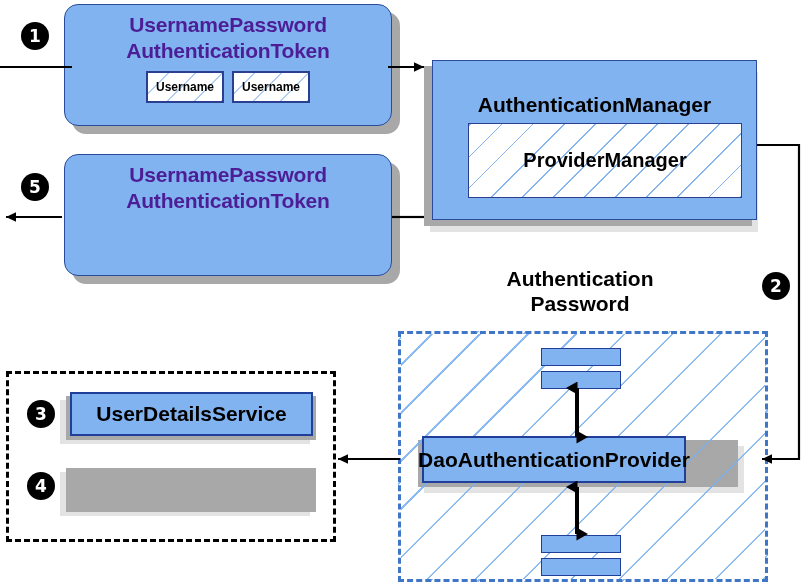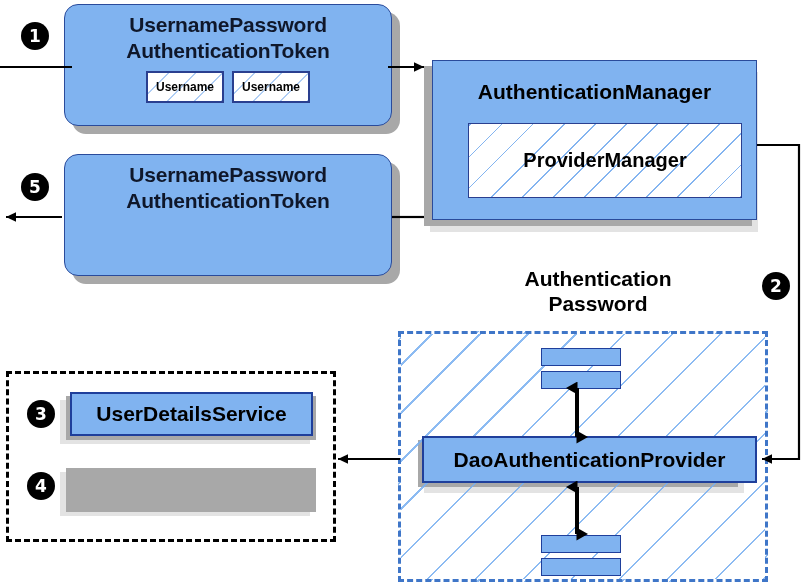--- a/index.html
+++ b/index.html
@@ -54,21 +54,21 @@
     background: #80b3f0;
     border: 1.5px solid #2a4b9b;
     border-radius: 14px;
     z-index: 10;
     box-sizing: border-box;
   }
   .token-title {
     text-align: center;
     font-weight: bold;
     font-size: 21px;
-    color: #0f172a;
+    color: #4c1d95;
     line-height: 26px;
     padding-top: 7px;
     letter-spacing: -0.2px;
   }
   .token-fields {
     display: flex;
     justify-content: center;
     gap: 8px;
     margin-top: 7px;
   }
@@ -97,21 +97,21 @@
     background: #80b3f0;
     border: 1.5px solid #2a4b9b;
     box-sizing: border-box;
     z-index: 10;
   }
   .mgr-title {
     text-align: center;
     font-weight: bold;
     font-size: 21px;
     color: #000;
-    padding-top: 19px;
+    padding-top: 32px;
   }
   .mgr-inner {
     position: absolute;
     left: 35px;
     top: 62px;
     width: 274px;
     height: 75px;
     background: #ffffff;
     border: 1.5px solid #2a3f8f;
     box-sizing: border-box;
@@ -254,34 +254,34 @@
   </div>
   <div class="badge" style="left:22px; top:174px;">5</div>
 
   <div class="shadow-light" style="left:430px; top:72px; width:328px; height:160px;"></div>
   <div class="shadow-grey" style="left:424px; top:66px; width:328px; height:160px;"></div>
   <div class="mgr-box" style="left:432px; top:60px; width:325px; height:160px;">
     <div class="mgr-title">AuthenticationManager</div>
     <div class="mgr-inner">ProviderManager</div>
   </div>
 
-  <div class="section-title" style="left:488px; top:266px; width:220px;">
+  <div class="section-title" style="left:470px; top:266px; width:220px;">
     <div>Authentication</div>
     <div>Password</div>
   </div>
   <div class="badge" style="left:763px; top:273px;">2</div>
 
   <div class="dashed-blue" style="left:398px; top:331px; width:370px; height:251px;"></div>
 
   <div class="bar" style="left:541px; top:348px; width:80px; height:18px;"></div>
   <div class="bar" style="left:541px; top:371px; width:80px; height:18px;"></div>
 
   <div class="shadow-light" style="left:424px; top:446px; width:320px; height:47px;"></div>
   <div class="shadow-grey" style="left:418px; top:440px; width:320px; height:47px;"></div>
-  <div class="comp-box" style="left:422px; top:436px; width:335px; height:47px;">DaoAuthenticationProvider</div>
+  <div class="comp-box" style="left:422px; top:436px; width:264px; height:47px;">DaoAuthenticationProvider</div>
 
   <div class="bar" style="left:541px; top:535px; width:80px; height:18px;"></div>
   <div class="bar" style="left:541px; top:558px; width:80px; height:18px;"></div>
 
   <div class="dashed-black" style="left:6px; top:371px; width:330px; height:171px;"></div>
 
   <div class="shadow-light" style="left:60px; top:400px; width:250px; height:44px;"></div>
   <div class="shadow-grey" style="left:66px; top:396px; width:250px; height:44px;"></div>
   <div class="comp-box" style="left:70px; top:392px; width:243px; height:44px;">UserDetailsService</div>
   <div class="badge" style="left:28px; top:401px;">3</div>

